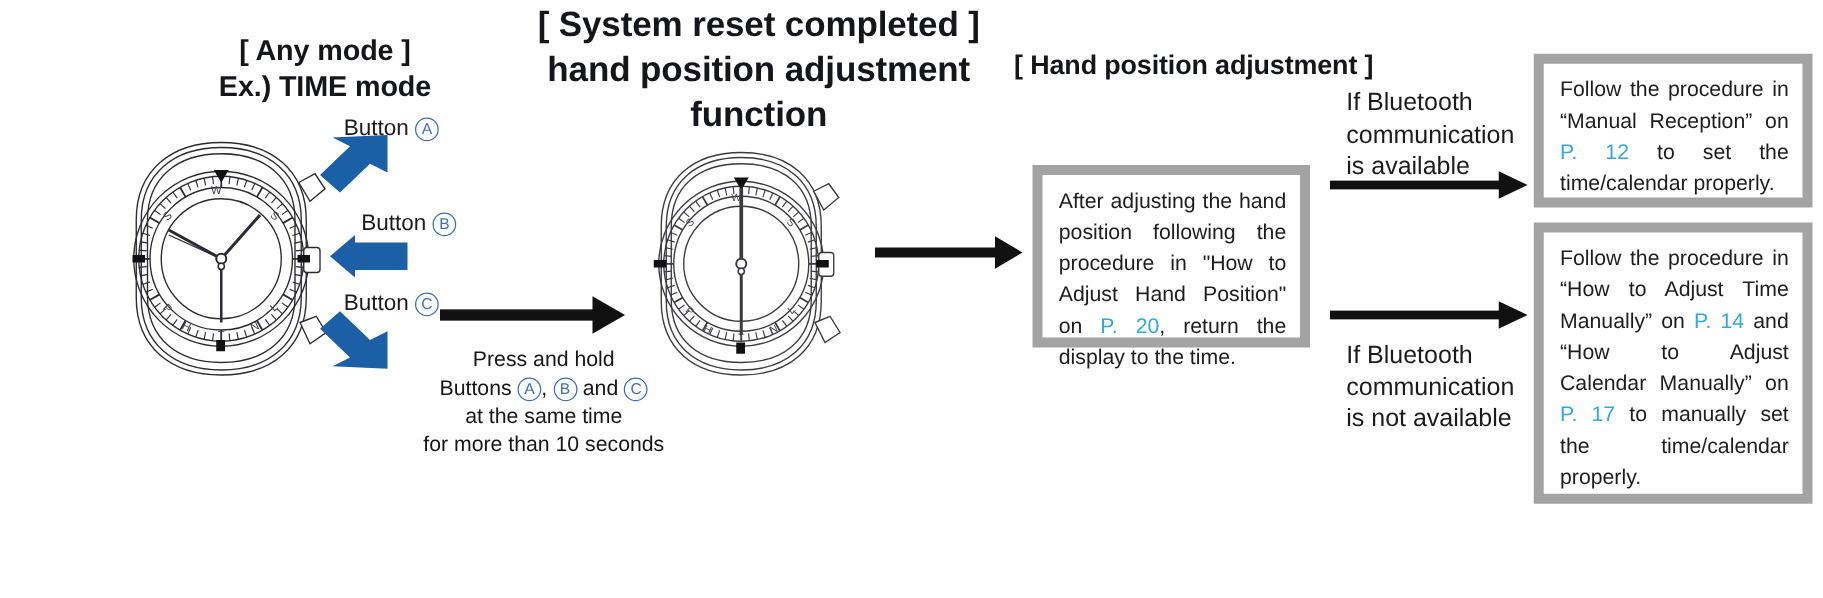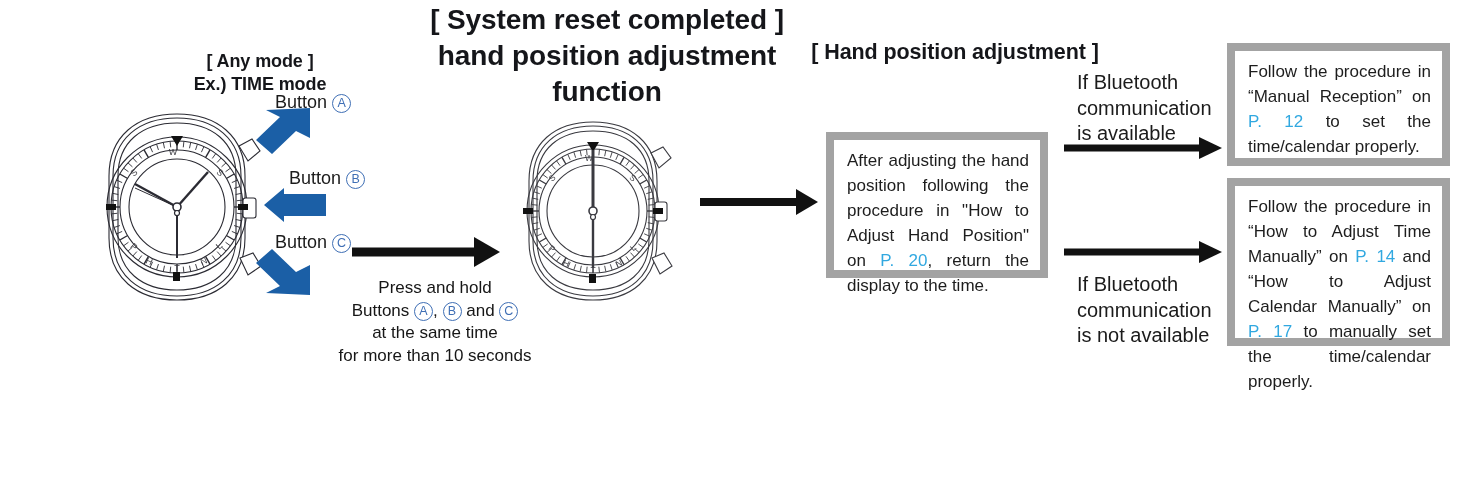--- a/index.html
+++ b/index.html
@@ -21,21 +21,21 @@
   .abs { position: absolute; }
 
   
   .heading {
     font-weight: bold;
     color: #15161a;
     text-align: center;
     line-height: 1.28;
     letter-spacing: -0.1px;
   }
-  #heading-left  { left: 110px; top: 26px;  width: 300px; font-size: 18px; margin-top: 24px; }
+  #heading-left  { left: 110px; top: 26px;  width: 300px; font-size: 23px; }
   #heading-mid   { left: 402px; top: 2px;   width: 410px; font-size: 28px; }
   #heading-right { left: 790px; top: 26px;  width: 330px; font-size: 21.5px; margin-top: 13px; }
 
   
   .btn-label {
     font-size: 18px;
     color: #1b1b1b;
     white-space: nowrap;
   }
   .circ {
@@ -83,21 +83,21 @@
     font-size: 17px;
     line-height: 1.47;
     color: #1d1d1d;
     text-align: justify;
     text-justify: inter-word;
   }
   .pgref { color: #31a8e0; }
 
   #box-mid   { left: 826px;  top: 132px; width: 222px; height: 146px; }
   #box-top   { left: 1227px; top: 43px;  width: 223px; height: 123px; }
-  #box-bot   { left: 1227px; top: 178px; width: 223px; height: 168px; }
+  #box-bot   { left: 1227px; top: 178px; width: 223px; height: 225px; }
 
   
   .k-arrow { height: 0; }
   .k-arrow .shaft {
     position: absolute;
     left: 0; top: 50%;
     transform: translateY(-50%);
     background: #111111;
   }
   .k-arrow .head {

